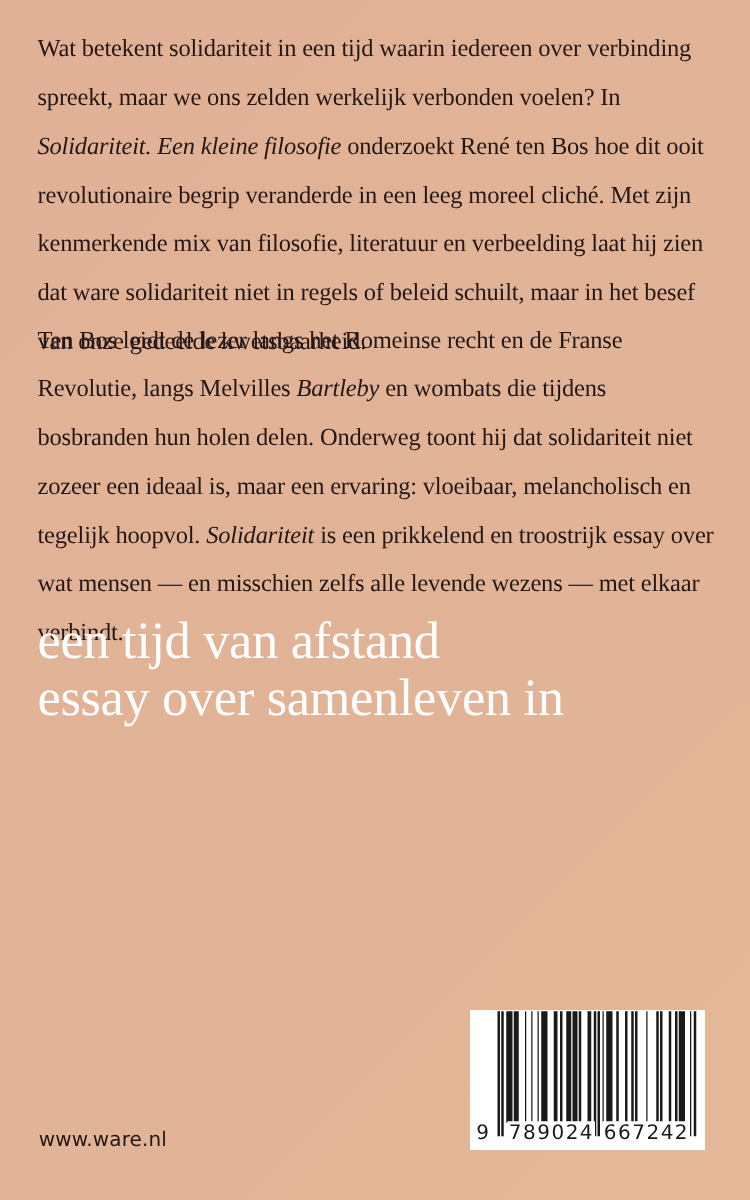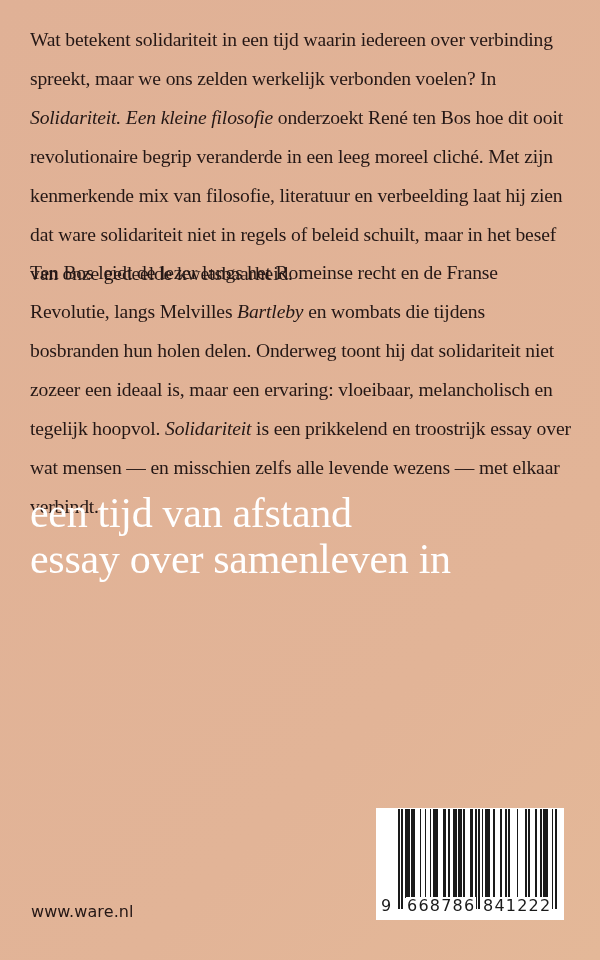--- a/index.html
+++ b/index.html
@@ -178,19 +178,19 @@
         <div class="gap" style="width: 3.34737px;"></div>
         <div class="bar" style="width: 1.67368px;"></div>
         <div class="gap" style="width: 1.67368px;"></div>
         <div class="bar" style="width: 5.02105px;"></div>
         <div class="gap" style="width: 3.34737px;"></div>
         <div class="bar guard" style="width: 1.67368px;"></div>
         <div class="gap" style="width: 1.67368px;"></div>
         <div class="bar guard" style="width: 1.67368px;"></div>
       </div>
     <span class="barcode-digits" id="digit-first">9</span>
-    <span class="barcode-digits" id="digit-left">668786</span>
-    <span class="barcode-digits" id="digit-right">841222</span>
+    <span class="barcode-digits" id="digit-left">789024</span>
+    <span class="barcode-digits" id="digit-right">667242</span>
   </div>
 
   <div class="website">www.ware.nl</div>
 
 </div>
 
 </body></html>

